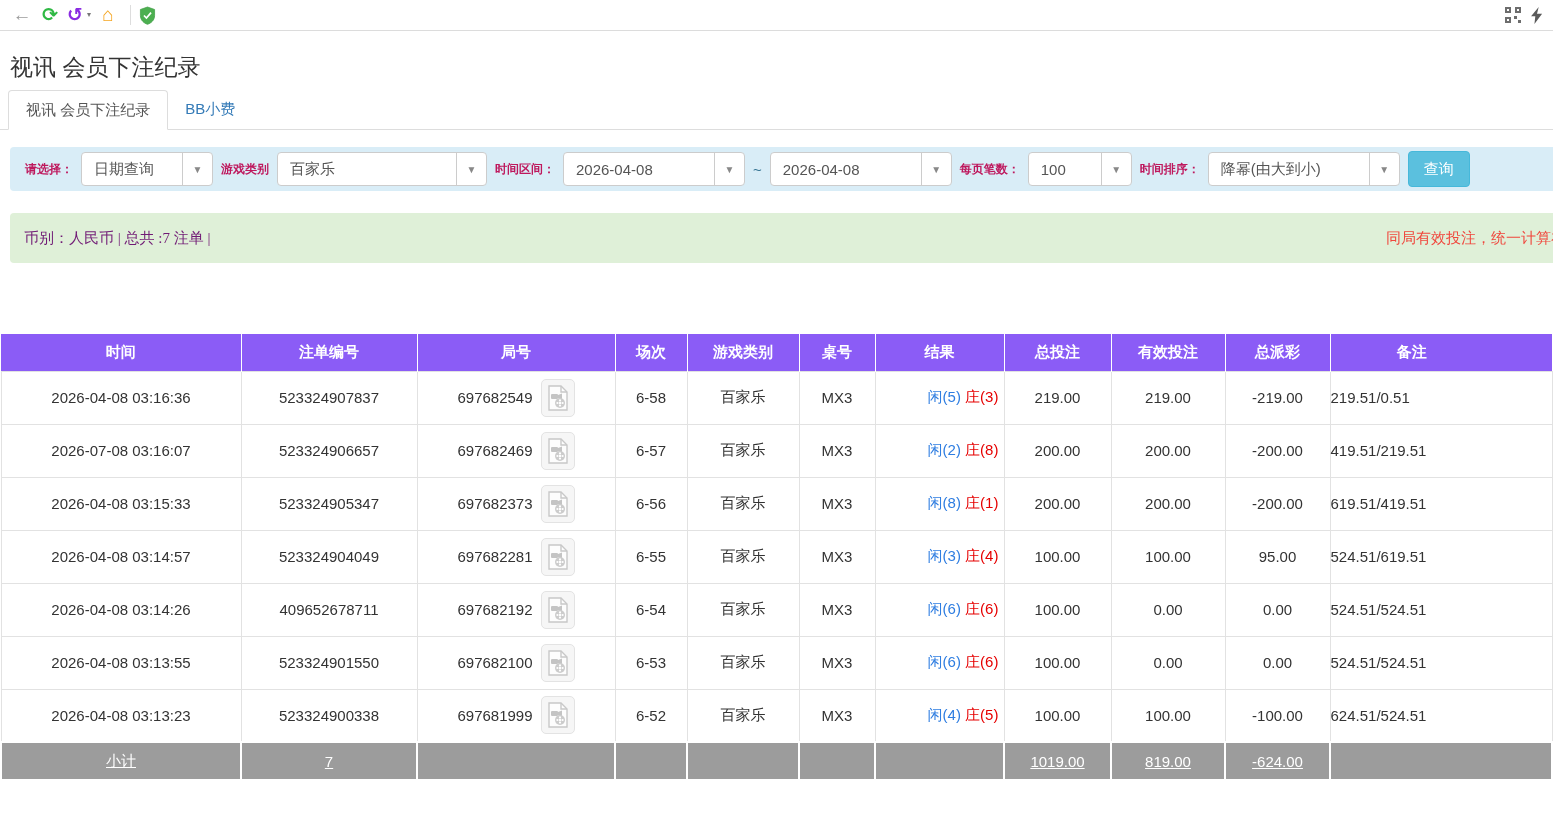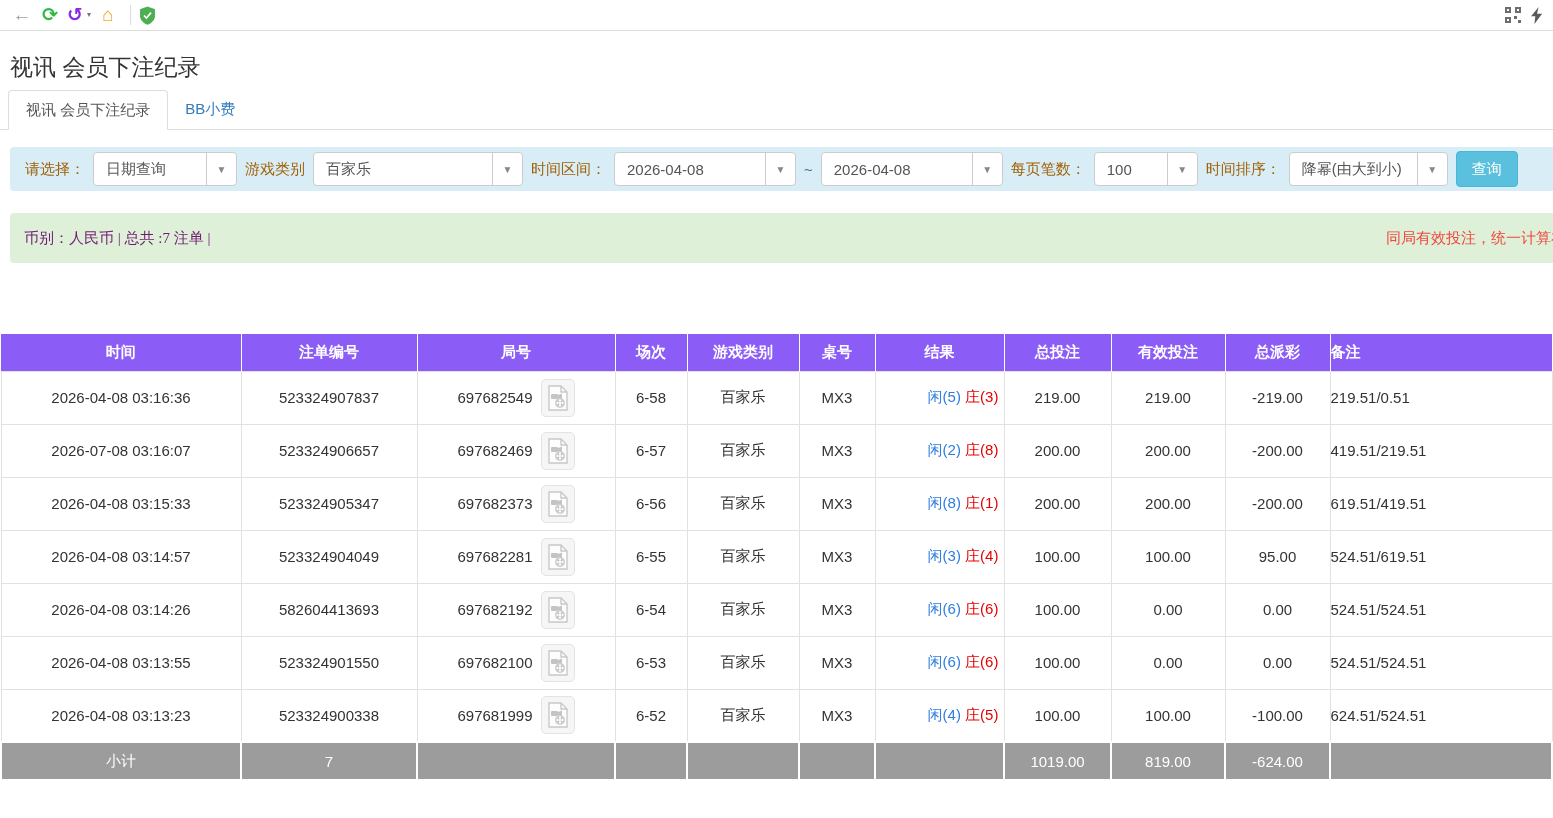--- a/index.html
+++ b/index.html
@@ -26,46 +26,46 @@
   .page-title { font-size:23px; color:#333; margin:21px 0 0 10px; line-height:30px; font-weight:400; }
 
   .tabbar { margin-top:8px; border-bottom:1px solid #ddd; display:flex; padding-left:8px; }
   .tab { padding:10px 17px; font-size:15px; line-height:18px; cursor:pointer; }
   .tab.active { background:#fff; border:1px solid #ddd; border-bottom-color:#fff; margin-bottom:-1px;
     border-radius:4px 4px 0 0; color:#555; }
   .tab.plain { color:#337ab7; }
 
   .filterbar { margin:17px 0 0 10px; width:1620px; height:44px; background:#d9edf7; border-radius:4px;
     display:flex; align-items:center; gap:8px; padding-left:15px; }
-  .flabel { color:#a16207; font-weight:normal; font-size:15px; white-space:nowrap; }
+  .flabel { color:#be185d; font-weight:bold; font-size:12px; white-space:nowrap; }
   .tilde { color:#31708f; font-size:15px; }
   .sel { background:#fff; border:1px solid #ccc; border-radius:4px; height:34px; display:flex;
     align-items:stretch; cursor:pointer; }
   .sel .val { padding:0 12px; font-size:15px; color:#555; display:flex; align-items:center; flex:1;
     white-space:nowrap; overflow:hidden; }
   .sel .car { width:30px; border-left:1px solid #ccc; display:flex; align-items:center;
     justify-content:center; color:#888; font-size:10px; }
   .btn-search { width:62px; height:36px; background:#5bc0de; border:1px solid #46b8da; border-radius:4px;
     color:#fff; font-size:15px; cursor:pointer; }
 
   .notice { margin:22px 0 0 10px; width:1600px; height:50px; background:#dff0d8; border-radius:4px;
     display:flex; align-items:center; justify-content:space-between; padding:0 14px; font-size:15px; }
   .notice .left { color:#701a75;font-family:Liberation Serif, serif; }
   .notice .right { color:#f0473d; }
 
   
   table.bets { width:1553px; margin-top:71px; border-collapse:collapse; table-layout:fixed; }
   table.bets thead th { background:#8b5cf6; color:#fff; font-size:15px; font-weight:bold; height:37px;
     border-right:1px solid #fff; text-align:center; }
-  table.bets thead th:last-child { border-right:none; text-align:left; padding-right:59px;font-family:Liberation Mono, monospace; }
+  table.bets thead th:last-child { border-right:none; text-align:center; padding-right:59px;font-family:Liberation Mono, monospace; }
   table.bets tbody td { height:53px; border:1px solid #e2e2e2; font-size:15px; color:#333;
     text-align:center; background:#fff; }
   table.bets tbody td.remark { text-align:left; padding-right:14px; }
   table.bets tfoot td { height:38px; background:#9c9c9c; color:#fff; font-size:15px; text-align:center;
-    border:2px solid #fff; }
+    border:2px solid #fff;text-decoration:underline; }
   .t-blue { color:#2e7de1;margin-left:47px; }
   .t-red { color:#e60000; }
   .round-wrap { display:flex; align-items:center; justify-content:center; gap:8px; }
   .video-btn { width:34px; height:38px; background:#f6f6f6; border:1px solid #e3e3e3; border-radius:5px;
     display:inline-flex; align-items:center; justify-content:center; cursor:pointer; }
 </style>
 </head>
 <body>
 
 <div class="chrome">
@@ -102,21 +102,21 @@
 
 <h1 class="page-title">视讯 会员下注纪录</h1>
 
 <div class="tabbar">
   <div class="tab active">视讯 会员下注纪录</div>
   <div class="tab plain">BB小费</div>
 </div>
 
 <div class="filterbar">
   <span class="flabel">请选择：</span>
-  <div class="sel" style="width:144px">
+  <div class="sel" style="width:132px">
     <span class="val">日期查询</span>
     <span class="car">▼</span>
   </div>
   <span class="flabel">游戏类别</span>
   <div class="sel" style="width:210px">
     <span class="val">百家乐</span>
     <span class="car">▼</span>
   </div>
   <span class="flabel">时间区间：</span>
   <div class="sel" style="width:182px">
@@ -127,21 +127,21 @@
   <div class="sel" style="width:182px">
     <span class="val">2026-04-08</span>
     <span class="car">▼</span>
   </div>
   <span class="flabel">每页笔数：</span>
   <div class="sel" style="width:104px">
     <span class="val">100</span>
     <span class="car">▼</span>
   </div>
   <span class="flabel">时间排序：</span>
-  <div class="sel" style="width:159px">
+  <div class="sel" style="width:192px">
     <span class="val">降幂(由大到小)</span>
     <span class="car">▼</span>
   </div>
   <button class="btn-search">查询</button>
 </div>
 
 <div class="notice">
   <span class="left">币别：人民币 | 总共 :7 注单 |</span>
   <span class="right">同局有效投注，统一计算在该局</span>
 </div>
@@ -295,21 +295,21 @@
         <td>百家乐</td>
         <td>MX3</td>
         <td><span class="t-blue">闲(3)</span> <span class="t-red">庄(4)</span></td>
         <td class="t-blue">100.00</td>
         <td>100.00</td>
         <td>95.00</td>
         <td class="remark">524.51/619.51</td>
       </tr>
       <tr>
         <td>2026-04-08 03:14:26</td>
-        <td>582604413693</td>
+        <td>409652678711</td>
         <td>
           <div class="round-wrap">
             <span>697682192</span>
             <button class="video-btn">
               <svg width="22" height="26" viewBox="0 0 22 26">
                 <path d="M2 1 h12 l6 6 v18 h-18 z" fill="#fdfdfd" stroke="#c8c8c8" stroke-width="1.4"></path>
                 <path d="M14 1 v6 h6" fill="none" stroke="#c8c8c8" stroke-width="1.4"></path>
                 <rect x="4" y="9" width="7" height="5" rx="1" fill="#c4c4c4"></rect>
                 <polygon points="11,10 15,8.5 15,14.5 11,13" fill="#c4c4c4"></polygon>
                 <circle cx="13" cy="18" r="5" fill="#cccccc"></circle>

